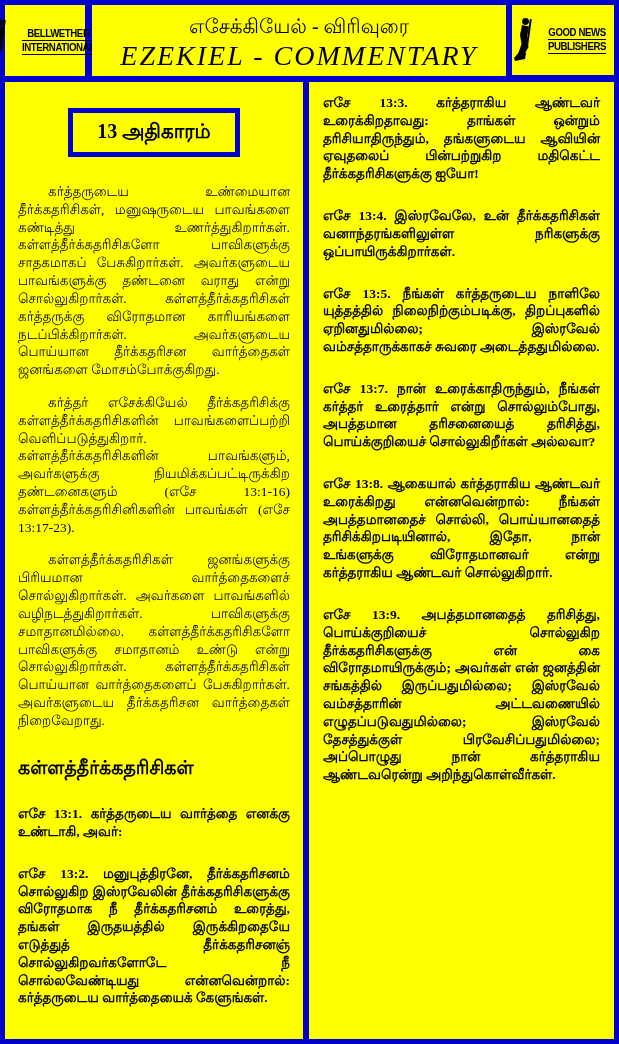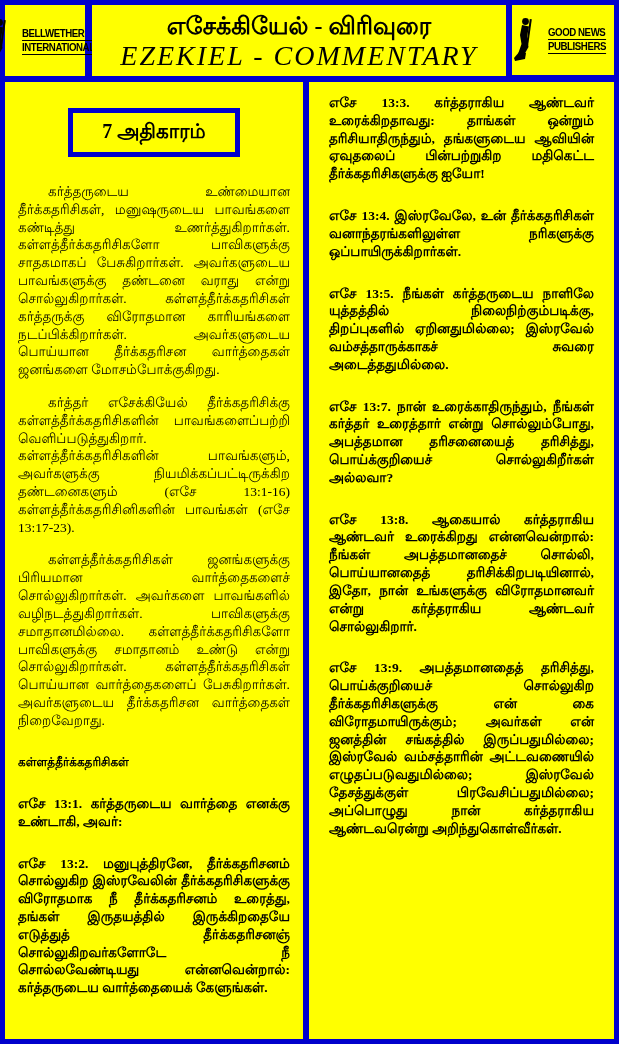--- a/index.html
+++ b/index.html
@@ -7,51 +7,51 @@
     width:619px;height:1044px;
     background:#0101CC;
     position:relative;
     font-family:"Liberation Serif","DejaVu Serif",serif;
     color:#000;
     overflow:hidden;
   }
   .panel{position:absolute;background:#FFFF00;box-sizing:border-box;}
 
   
-  .logo-box{display:flex;align-items:center;justify-content:center;gap:14px;padding:4px;}
+  .logo-box{display:flex;align-items:center;justify-content:center;gap:14px;padding:4px;text-align:center;}
   #logo-left{left:5px;top:5px;width:80px;height:71px;}
   #header-title{left:92px;top:5px;width:414px;height:71px;
     display:flex;flex-direction:column;align-items:center;justify-content:center;}
   #logo-right{left:512px;top:5px;width:102px;height:70px;}
   .logo-text{display:flex;flex-direction:column;}
   .logo-text span{
     font-family:"Liberation Sans","DejaVu Sans",sans-serif;
     font-weight:bold;font-size:11px;line-height:13px;
     letter-spacing:-0.5px;transform:scaleX(.88);transform-origin:left;
     border-bottom:1.5px solid #000;white-space:nowrap;
   }
   .statue{width:22px;height:46px;flex:0 0 auto;}
-  .title-ta{font-weight:bold;font-size:24px;line-height:30px;}
+  .title-ta{font-weight:normal;font-size:20px;line-height:30px;}
   .title-en{font-size:28px;line-height:30px;letter-spacing:2px;font-style:italic;}
 
   
   #col-left{left:5px;top:82px;width:298px;height:957px;padding:10px 13px;overflow:hidden;}
-  #col-right{left:309px;top:82px;width:305px;height:957px;padding:12px 20px;overflow:hidden;}
+  #col-right{left:309px;top:82px;width:305px;height:957px;padding:12px 14px;overflow:hidden;}
 
   .chapter-box{
     width:150px;margin:16px auto 26px auto;
     border:5px solid #0101CC;
     padding:7px 6px;text-align:center;
     font-weight:bold;font-size:20px;
   }
   p{margin:0;text-align:justify;font-size:13.5px;line-height:1.32;}
   p.commentary{text-indent:30px;margin-bottom:15px;}
   p.verse{font-weight:bold;margin-top:24px;margin-bottom:0;}
   #col-right p.verse:first-child{margin-top:0;}
-  .section-heading{font-weight:bold;font-size:12px;line-height:1.45;margin-top:24px;}
+  .section-heading{font-weight:bold;font-size:19px;line-height:1.45;margin-top:24px;}
 </style>
 </head>
 <body>
 
 <div class="panel logo-box" id="logo-left">
   <svg class="statue" viewBox="0 0 22 46" xmlns="http://www.w3.org/2000/svg">
     <g fill="#000">
       <circle cx="13.5" cy="4.5" r="3.4"></circle>
       <path d="M10 8 L17 9.5 L15 20 L16.5 30 L12 38 L6 37 L9.5 27 L8 18 Z"></path>
       <path d="M8 34 L14 36 L13 42 L3 44 L2 41 Z"></path>
@@ -79,21 +79,21 @@
     </g>
   </svg>
   <div class="logo-text">
     <span>GOOD NEWS</span>
     <span>PUBLISHERS</span>
   </div>
 </div>
 
 <div class="panel" id="col-left">
   <div class="chapter-box">
-    <span>7 அதிகாரம்</span>
+    <span>13 அதிகாரம்</span>
   </div>
 
   <p class="commentary">கர்த்தருடைய உண்மையான தீர்க்கதரிசிகள், மனுஷருடைய பாவங்களை கண்டித்து உணர்த்துகிறார்கள். கள்ளத்தீர்க்கதரிசிகளோ பாவிகளுக்கு சாதகமாகப் பேசுகிறார்கள். அவர்களுடைய பாவங்களுக்கு தண்டனை வராது என்று சொல்லுகிறார்கள். கள்ளத்தீர்க்கதரிசிகள் கர்த்தருக்கு விரோதமான காரியங்களை நடப்பிக்கிறார்கள். அவர்களுடைய பொய்யான தீர்க்கதரிசன வார்த்தைகள் ஜனங்களை மோசம்போக்குகிறது.</p>
   <p class="commentary">கர்த்தர் எசேக்கியேல் தீர்க்கதரிசிக்கு கள்ளத்தீர்க்கதரிசிகளின் பாவங்களைப்பற்றி வெளிப்படுத்துகிறார். கள்ளத்தீர்க்கதரிசிகளின் பாவங்களும், அவர்களுக்கு நியமிக்கப்பட்டிருக்கிற தண்டனைகளும் (எசே 13:1-16) கள்ளத்தீர்க்கதரிசினிகளின் பாவங்கள் (எசே 13:17-23).</p>
   <p class="commentary">கள்ளத்தீர்க்கதரிசிகள் ஜனங்களுக்கு பிரியமான வார்த்தைகளைச் சொல்லுகிறார்கள். அவர்களை பாவங்களில் வழிநடத்துகிறார்கள். பாவிகளுக்கு சமாதானமில்லை. கள்ளத்தீர்க்கதரிசிகளோ பாவிகளுக்கு சமாதானம் உண்டு என்று சொல்லுகிறார்கள். கள்ளத்தீர்க்கதரிசிகள் பொய்யான வார்த்தைகளைப் பேசுகிறார்கள். அவர்களுடைய தீர்க்கதரிசன வார்த்தைகள் நிறைவேறாது.</p>
 
   <div class="section-heading">
     <div>கள்ளத்தீர்க்கதரிசிகள்</div>
   </div>
 

